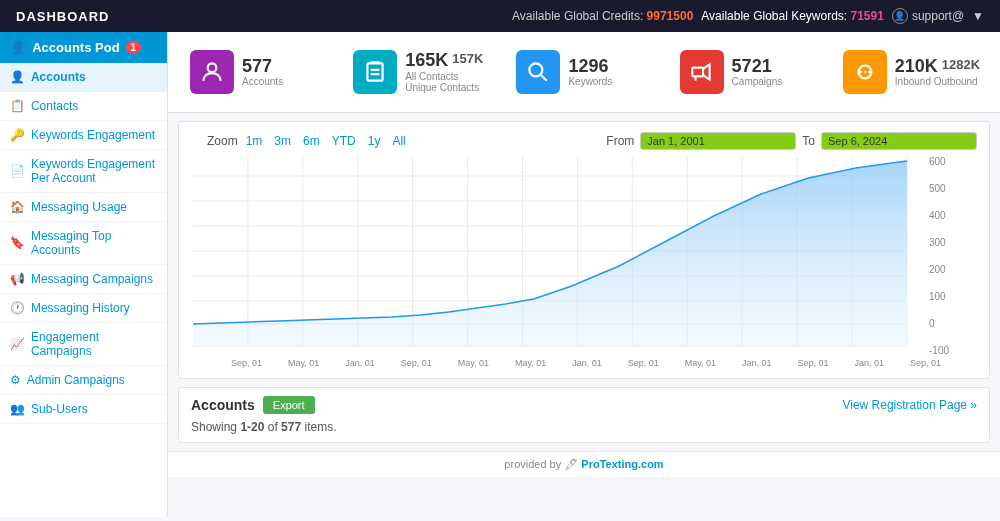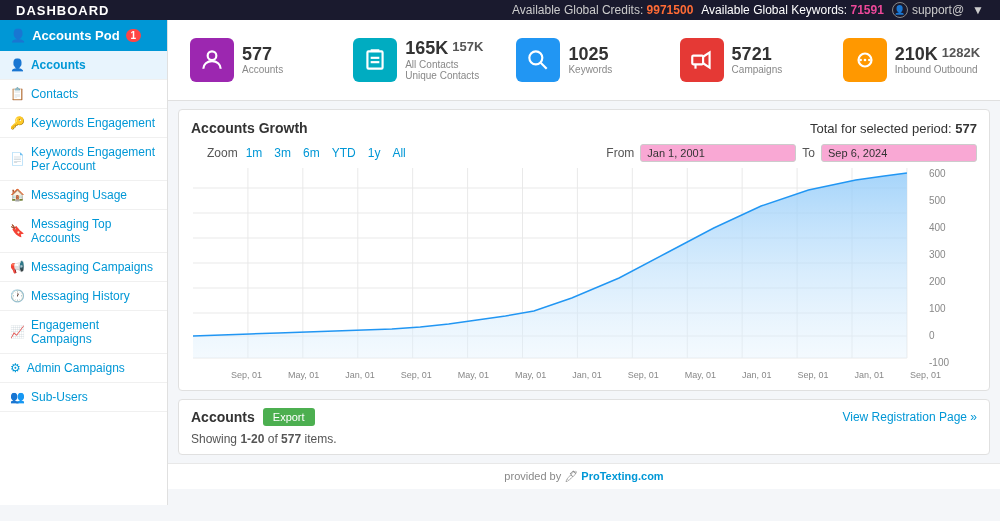--- a/index.html
+++ b/index.html
@@ -2,21 +2,21 @@
 <html><head>
   <meta charset="utf-8">
   <style>
     * { margin: 0; padding: 0; box-sizing: border-box; }
     body { font-family: Arial, sans-serif; font-size: 13px; background: #f4f6f9; width: 1000px; height: 521px; overflow: hidden; }
 
     
     .header {
       background: #1a1a2e;
       color: #fff;
-      height: 20px;
+      height: 32px;
       display: flex;
       align-items: center;
       padding: 0 16px;
       justify-content: space-between;
     }
     .header-title {
       font-weight: bold;
       font-size: 13px;
       letter-spacing: 1px;
     }
@@ -146,21 +146,21 @@
       padding: 1px 4px;
     }
     .date-range { display: flex; align-items: center; gap: 6px; font-size: 12px; }
     .date-label { color: #555; }
     .date-input {
       border: 1px solid #ccc;
       border-radius: 3px;
       padding: 2px 6px;
       font-size: 11px;
       color: #333;
-      background: #f9a8d4;
+      background: #84cc16;
     }
 
     
     .chart-container { position: relative; height: 200px; }
     .chart-svg { width: 100%; height: 100%; }
     .y-labels {
       position: absolute;
       right: 12px;
       top: 0;
       height: 100%;
@@ -337,21 +337,21 @@
       </div>
 
       <div class="stat-card">
         <div class="stat-card-icon card-blue">
           <svg viewBox="0 0 24 24">
             <circle cx="10" cy="10" r="6" stroke-width="2"></circle>
             <line x1="14.5" y1="14.5" x2="20" y2="20" stroke-width="2"></line>
           </svg>
         </div>
         <div class="stat-card-info">
-          <div class="stat-card-num">1025</div>
+          <div class="stat-card-num">1296</div>
           <div class="stat-card-label">Keywords</div>
         </div>
       </div>
 
       <div class="stat-card">
         <div class="stat-card-icon card-red">
           <svg viewBox="0 0 24 24">
             <rect x="3" y="8" width="10" height="8" rx="1" stroke-width="2"></rect>
             <path d="M13 9l6-4v14l-6-4" stroke-width="2"></path>
             <line x1="6" y1="16" x2="6" y2="20" stroke-width="2"></line>
@@ -380,27 +380,20 @@
           <div class="stat-card-label">
             <span>Inbound</span>
             <span> </span>
             <span>Outbound</span>
           </div>
         </div>
       </div>
     </div>
 
     <div class="chart-section">
-      <div class="chart-header">
-        <div class="chart-title">Accounts Growth</div>
-        <div class="chart-total">
-          <span>Total for selected period:</span>
-          <strong>577</strong>
-        </div>
-      </div>
       <div class="chart-controls">
         <div class="zoom-controls">
           <span class="zoom-label">Zoom</span>
           <span class="zoom-btn">1m</span>
           <span class="zoom-btn">3m</span>
           <span class="zoom-btn">6m</span>
           <span class="zoom-btn">YTD</span>
           <span class="zoom-btn">1y</span>
           <span class="zoom-btn">All</span>
         </div>

